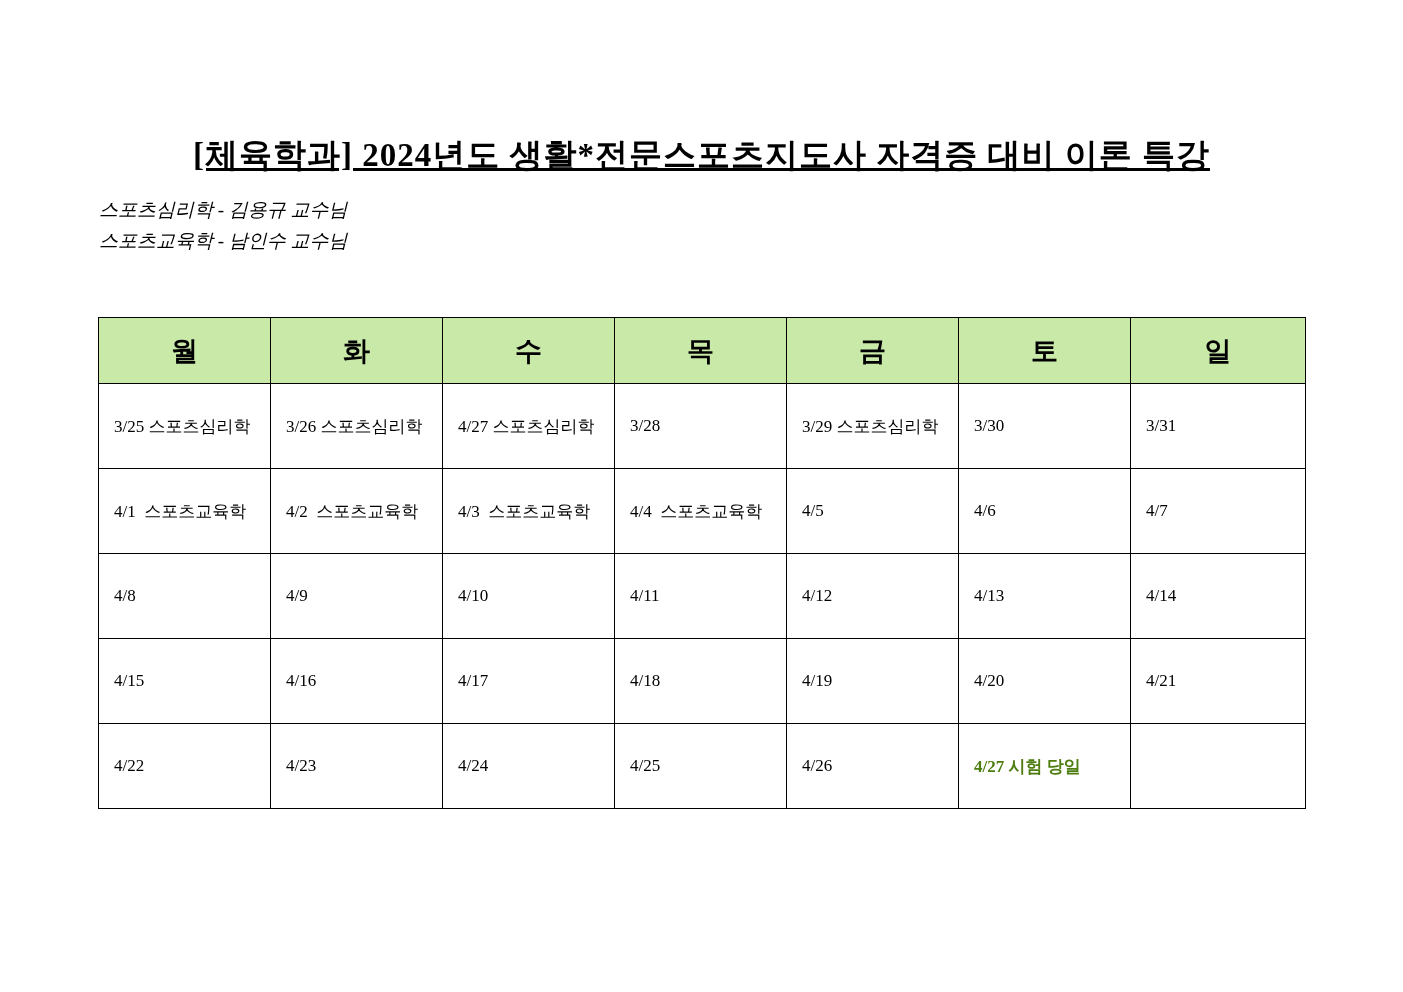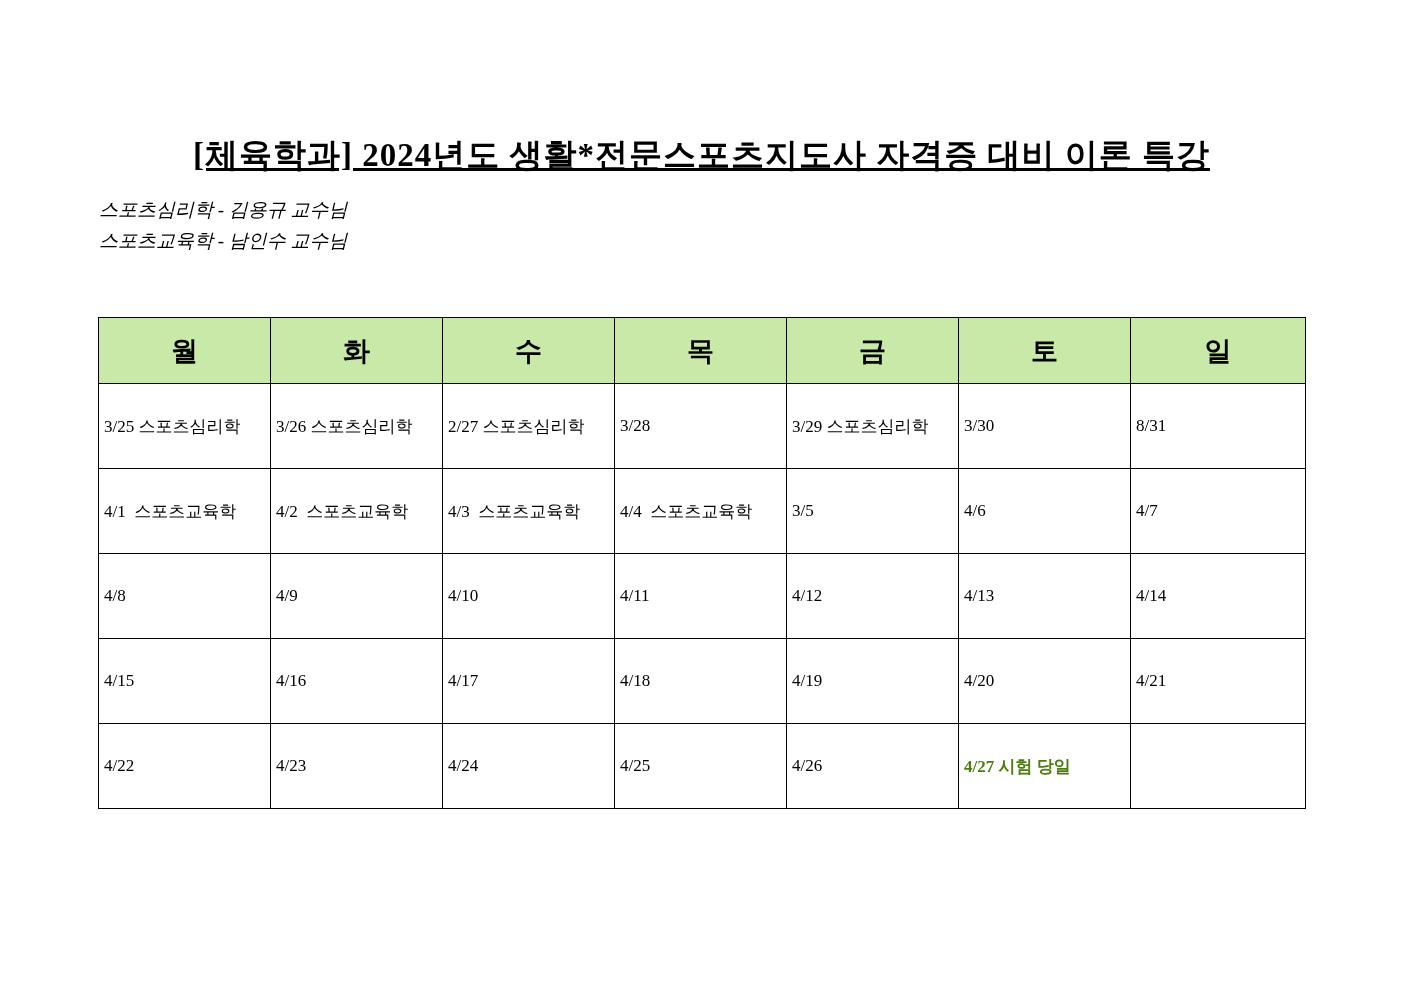--- a/index.html
+++ b/index.html
@@ -49,21 +49,21 @@
     font-size: 27px;
     font-weight: bold;
     text-align: center;
     vertical-align: middle;
   }
   table.calendar td {
     height: 85px;
     font-size: 17px;
     text-align: left;
     vertical-align: middle;
-    padding-left: 5px;
+    padding-left: 15px;
     padding-right: 4px;
     white-space: pre-wrap;
   }
   table.calendar td.exam-cell {
     color: #4d7c0f;
     font-weight: bold;
   }
   col.cal-col { width: 172px; }
   col.cal-col-last { width: 175px; }
 </style>
@@ -95,32 +95,32 @@
         <th>목</th>
         <th>금</th>
         <th>토</th>
         <th>일</th>
       </tr>
     </thead>
   <tbody>
       <tr>
         <td>3/25 스포츠심리학</td>
         <td>3/26 스포츠심리학</td>
-        <td>2/27 스포츠심리학</td>
+        <td>4/27 스포츠심리학</td>
         <td>3/28</td>
         <td>3/29 스포츠심리학</td>
         <td>3/30</td>
-        <td>8/31</td>
+        <td>3/31</td>
       </tr>
       <tr>
         <td>4/1  스포츠교육학</td>
         <td>4/2  스포츠교육학</td>
         <td>4/3  스포츠교육학</td>
         <td>4/4  스포츠교육학</td>
-        <td>3/5</td>
+        <td>4/5</td>
         <td>4/6</td>
         <td>4/7</td>
       </tr>
       <tr>
         <td>4/8</td>
         <td>4/9</td>
         <td>4/10</td>
         <td>4/11</td>
         <td>4/12</td>
         <td>4/13</td>

